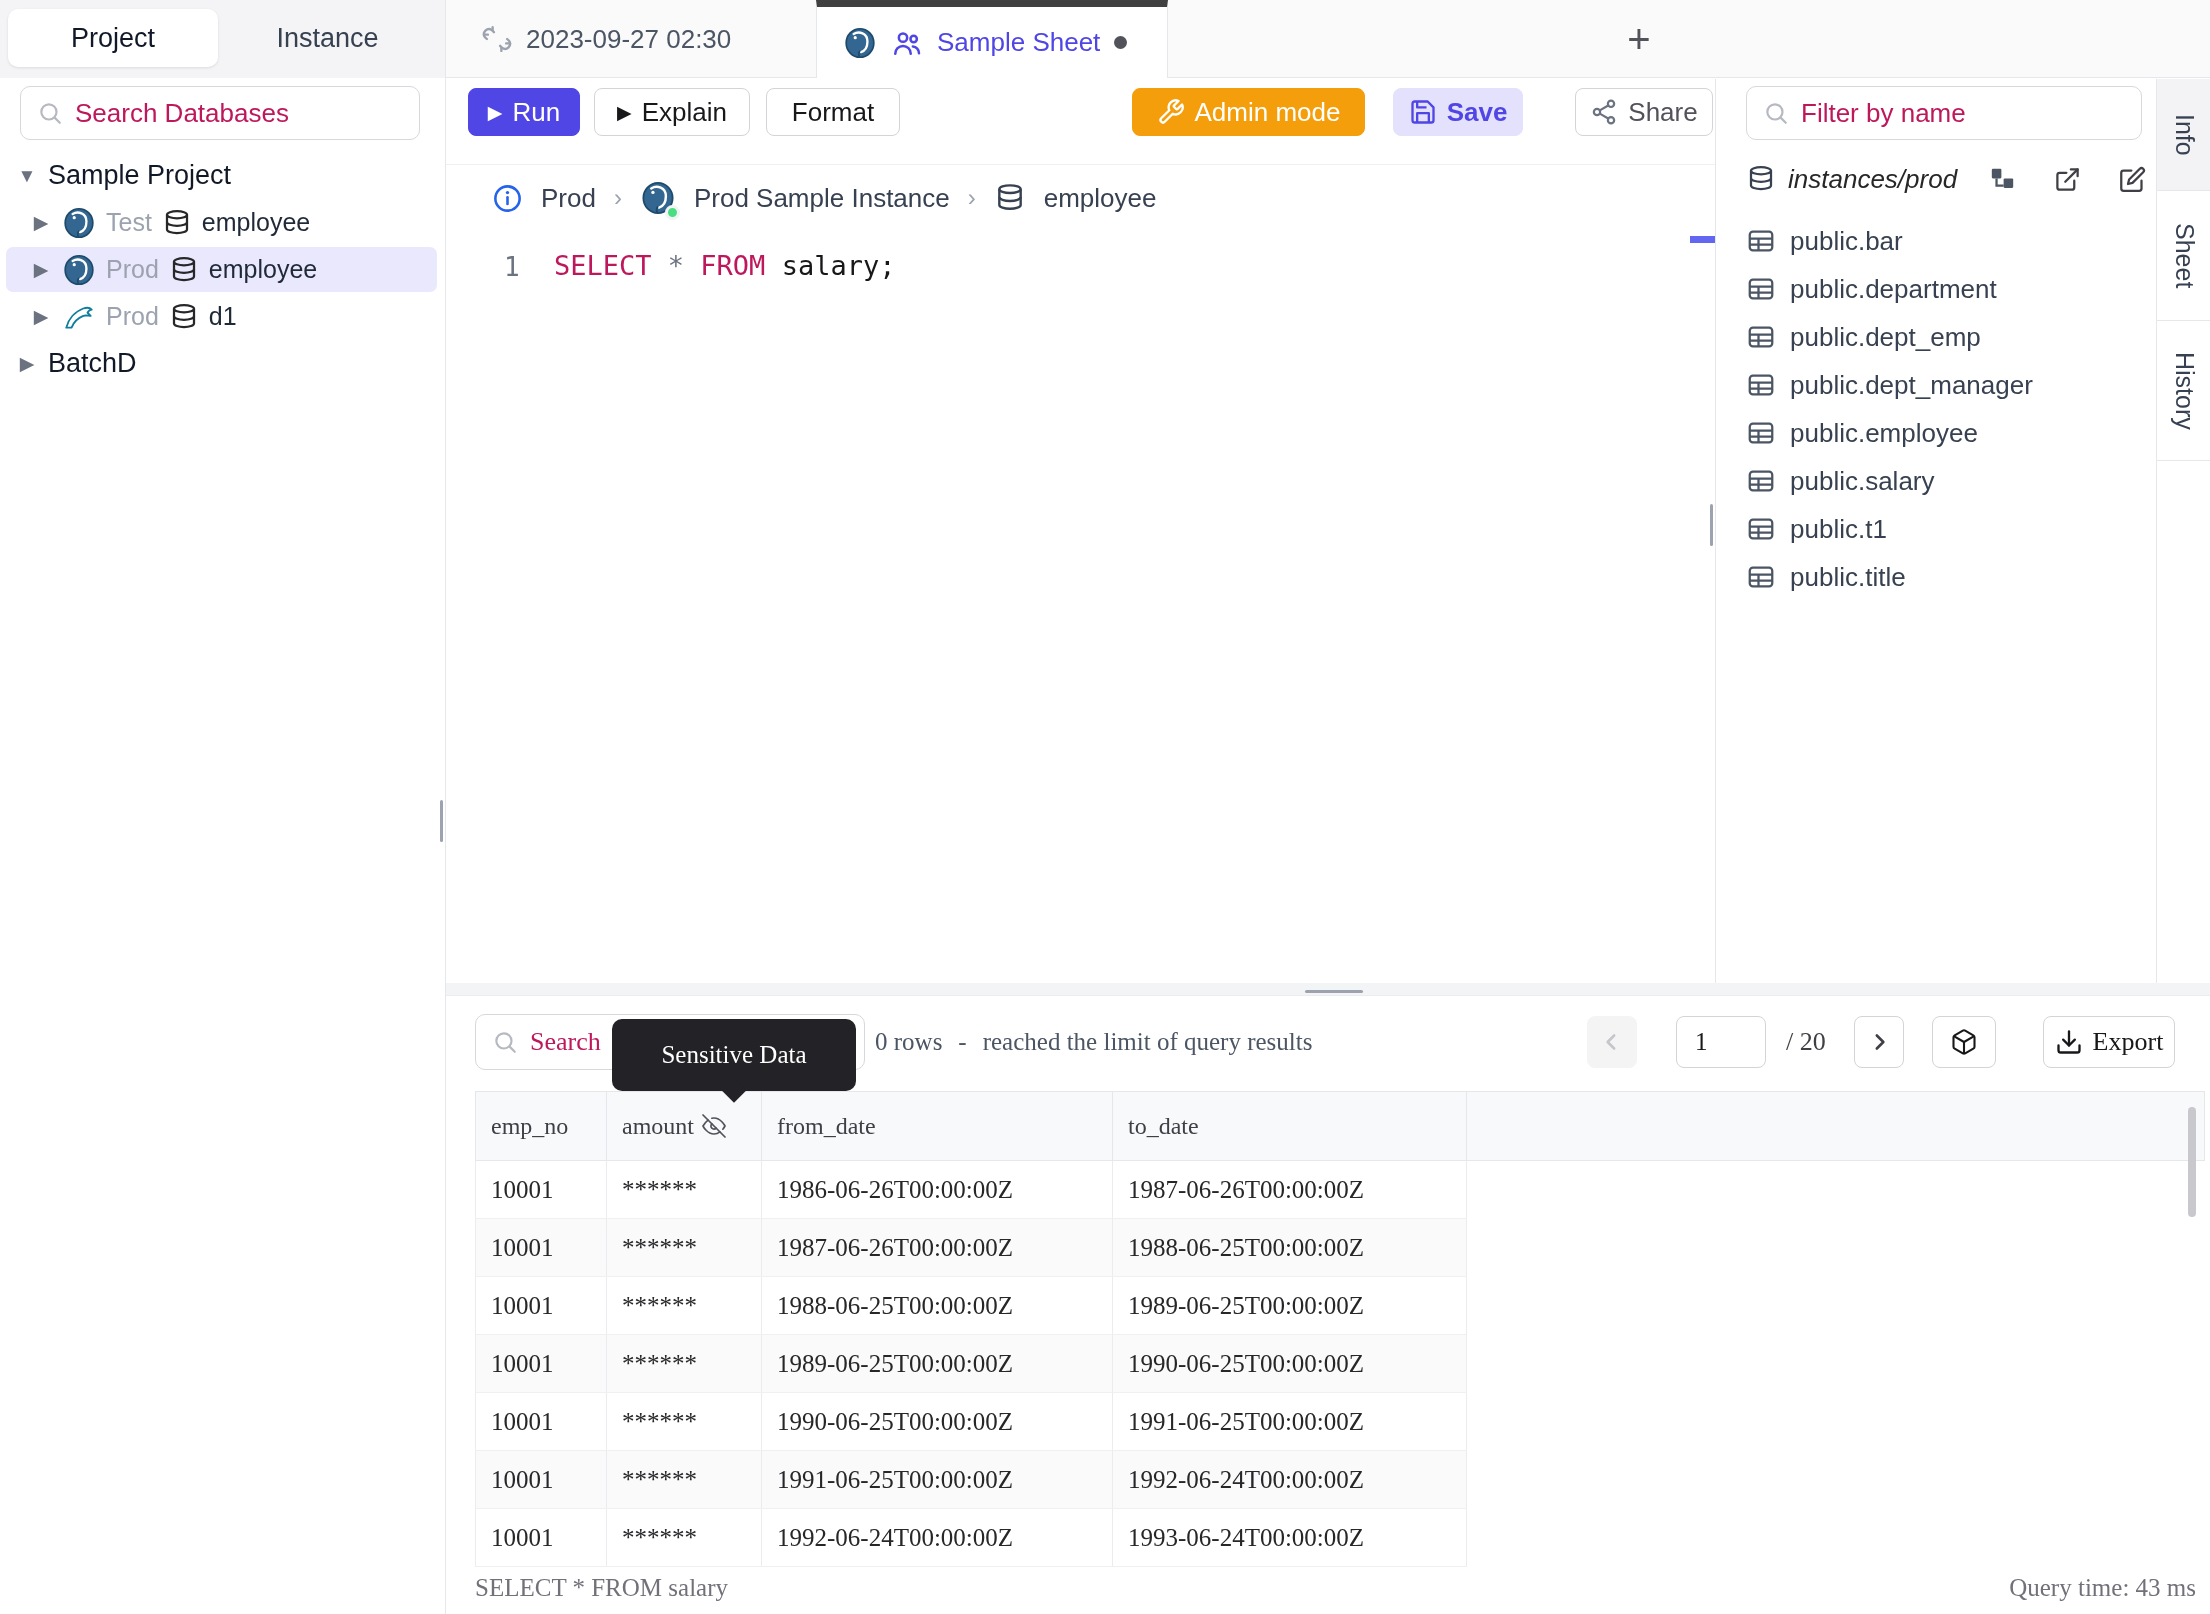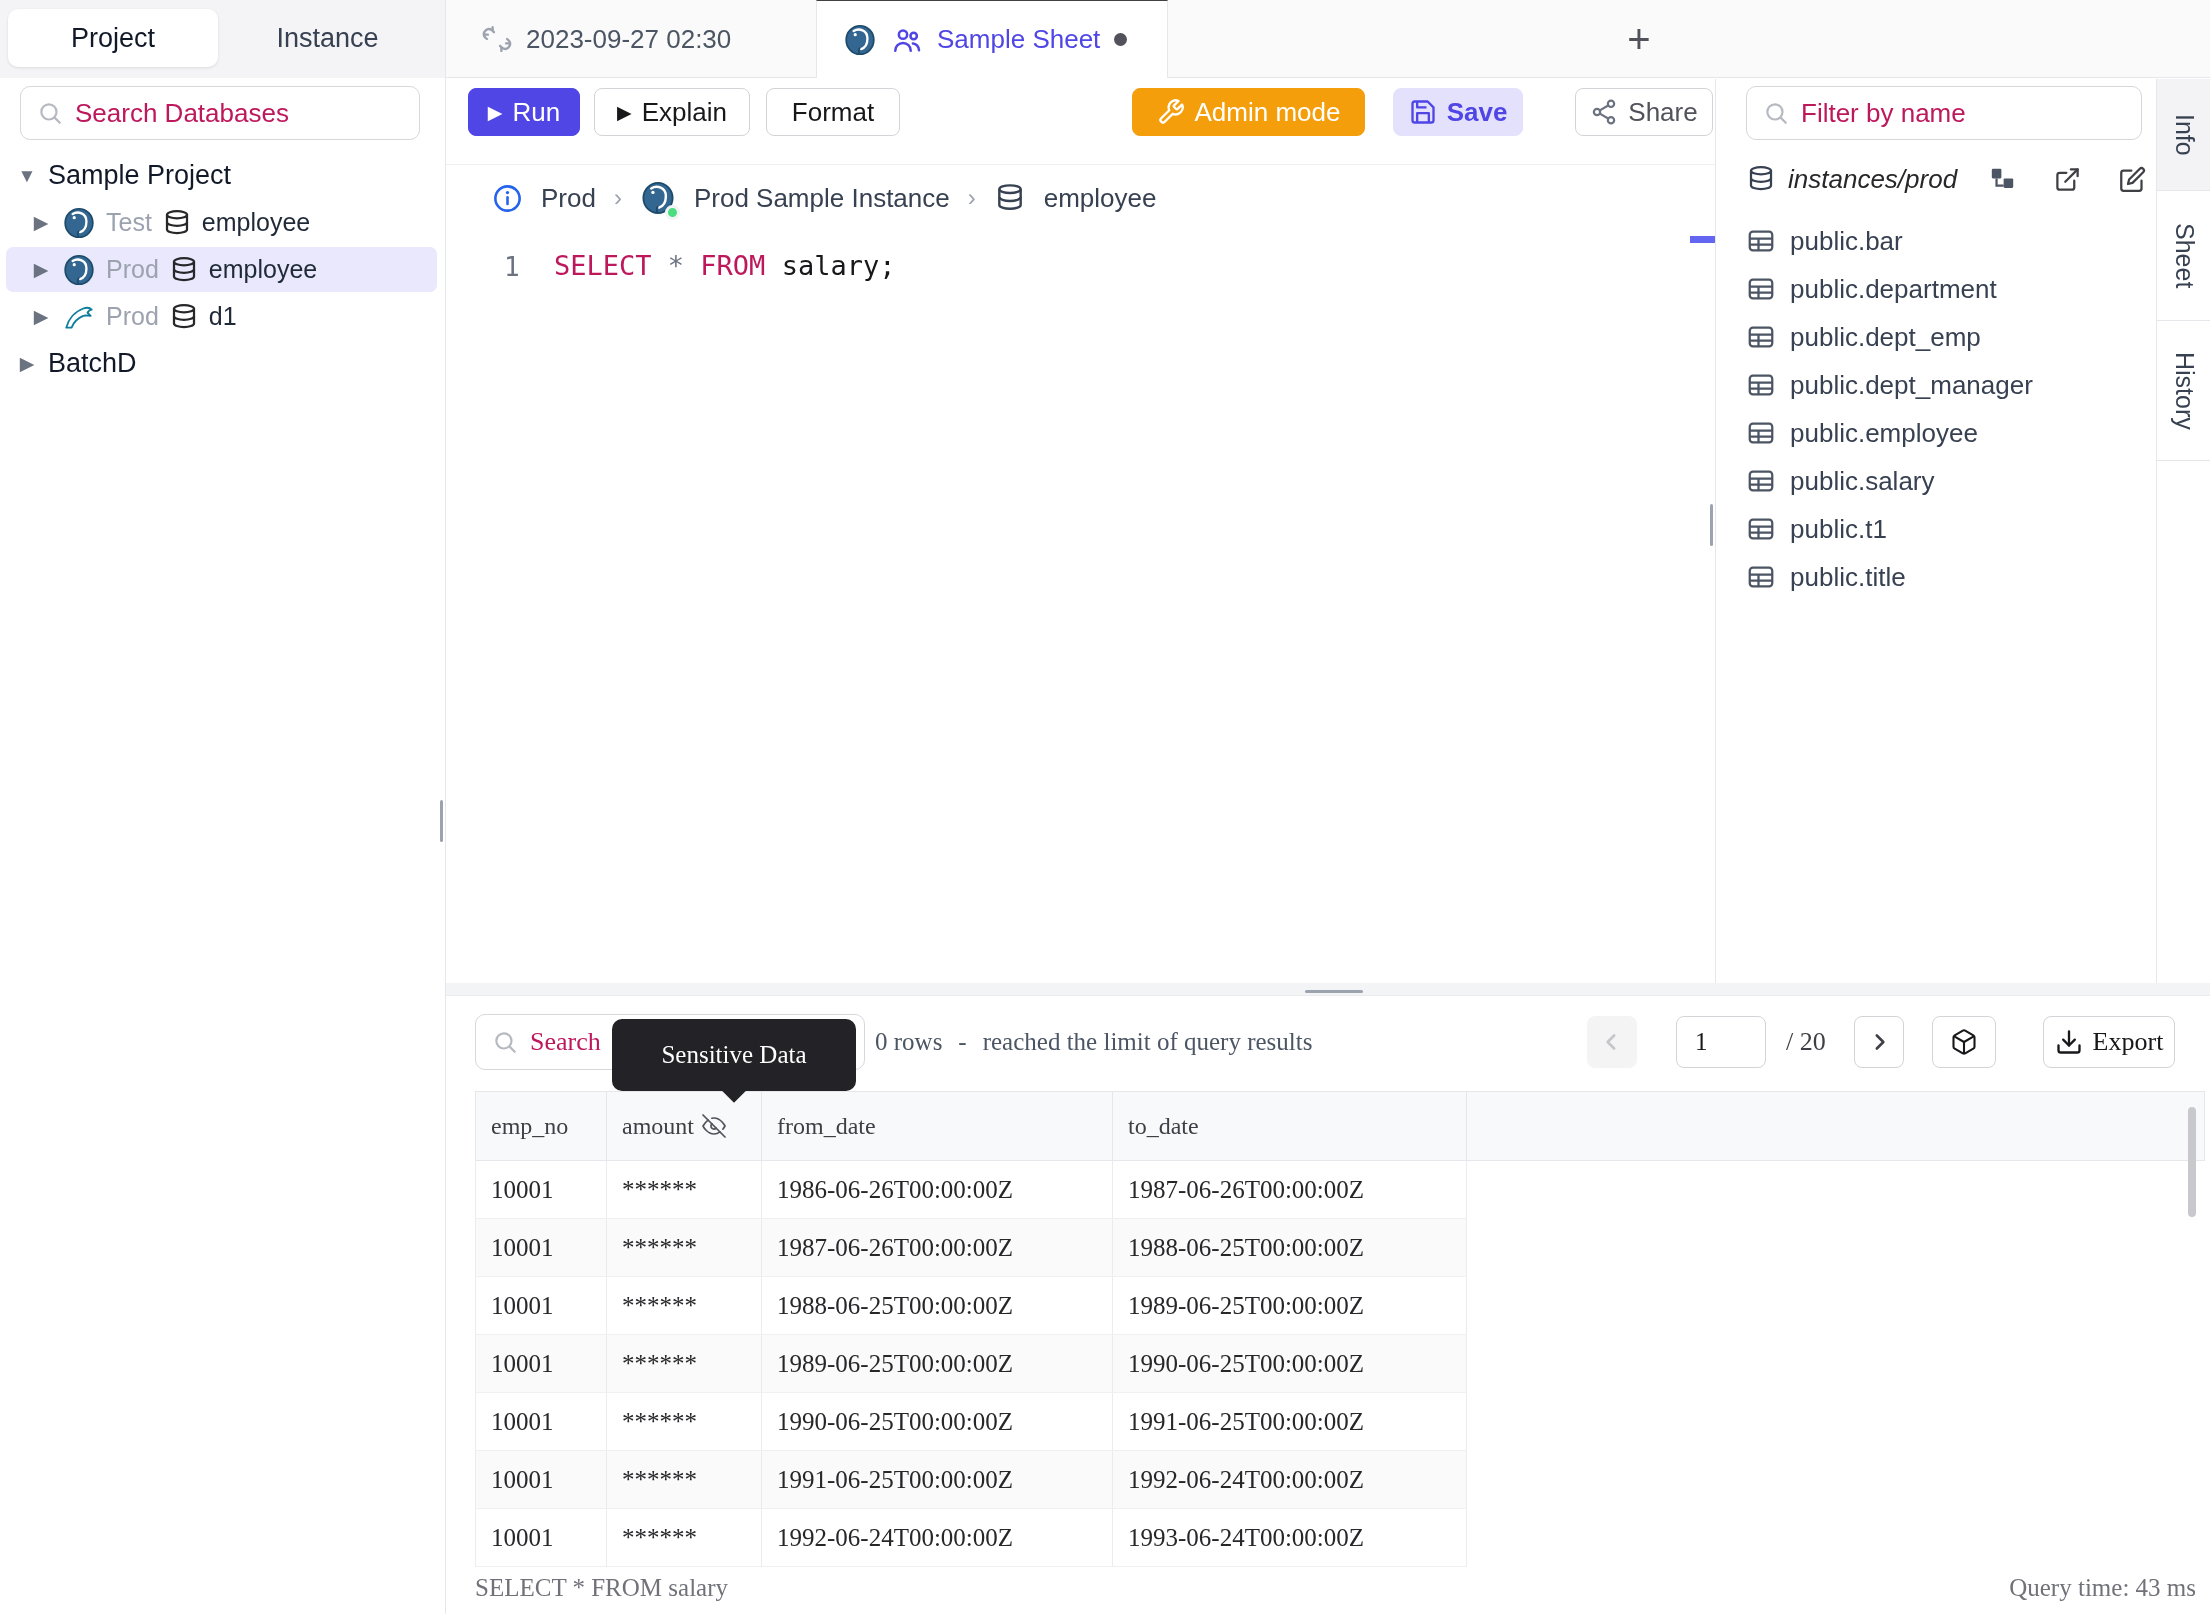--- a/index.html
+++ b/index.html
@@ -32,21 +32,21 @@
   
   .vline { width:1px; background:#e5e7eb; }
   .grip-v { width:16px; display:flex; gap:4px; align-items:center; justify-content:center; }
   .grip-v i { width:3px; height:42px; background:#9ca3af; border-radius:2px; }
   .grip-h { height:16px; display:flex; flex-direction:column; gap:4px; align-items:center; justify-content:center; }
   .grip-h i { height:3px; width:58px; background:#9ca3af; border-radius:2px; }
 
   
   #tab-strip { left:446px; top:0; width:1764px; height:78px; background:#fafafa; border-bottom:1px solid #e5e7eb; }
   .etab { position:absolute; top:0; height:78px; display:flex; align-items:center; gap:14px; padding:0 26px; font-size:26px; color:#4b5563; }
-  .etab.active { background:#fff; border-left:1px solid #e5e7eb; border-right:1px solid #e5e7eb; border-top:1px solid #404040; color:#4f46e5; }
+  .etab.active { background:#fff; border-left:1px solid #e5e7eb; border-right:1px solid #e5e7eb; border-top:7px solid #404040; color:#4f46e5; }
   .tab-dot { width:13px; height:13px; border-radius:50%; background:#52525b; }
   #tab-add { left:1168px; top:14px; width:50px; height:50px; display:flex; align-items:center; justify-content:center; font-size:40px; font-weight:300; color:#52525b; }
 
   
   #toolbar { left:446px; top:79px; width:1269px; height:86px; background:#fff; border-bottom:1px solid #f0f0f2; }
   .btn { position:absolute; top:9px; height:48px; border-radius:8px; display:flex; align-items:center; justify-content:center; gap:10px;
          font-size:26px; background:#fff; border:1.5px solid #d4d4d8; color:#18181b; padding:0 20px; }
   .btn .tri { font-size:19px; line-height:1; }
   #btn-run { left:22px; width:112px; background:#4f46e5; border-color:#4f46e5; color:#fff; }
   #btn-explain { left:148px; width:156px; }

